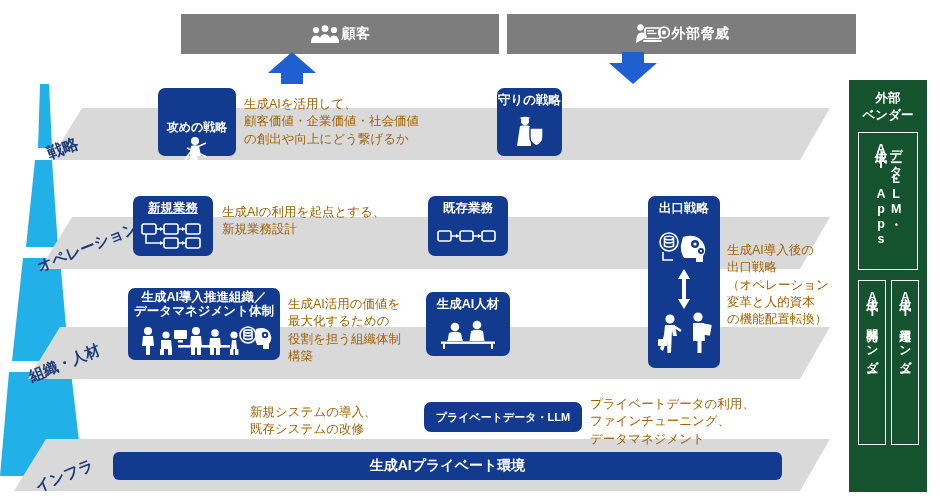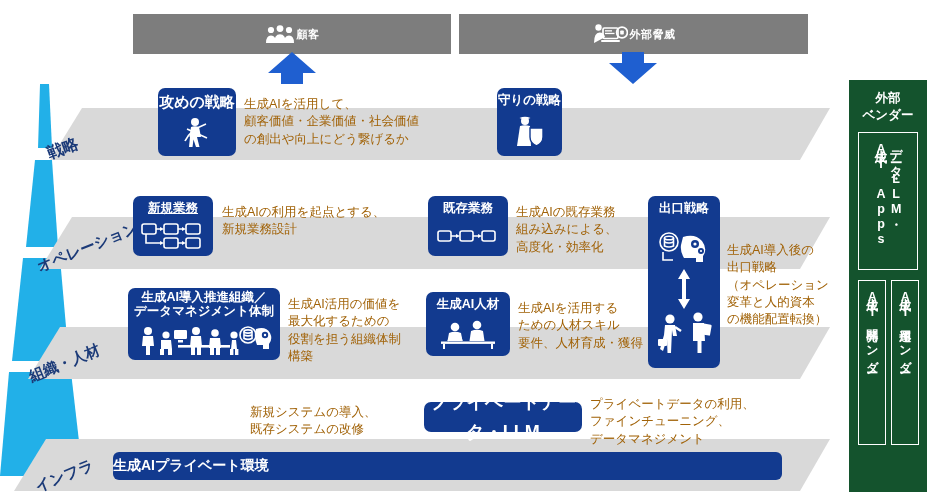--- a/index.html
+++ b/index.html
@@ -7,21 +7,21 @@
     width:940px;height:502px;background:#ffffff;
     font-family:"Liberation Sans","DejaVu Sans",sans-serif;
     overflow:hidden;position:relative;
   }
   #stage{position:absolute;left:0;top:0;width:940px;height:502px;}
 
   
   .top-bar{
     position:absolute;height:40px;background:#7d7d7d;
     display:flex;align-items:center;justify-content:center;gap:2px;
-    color:#ffffff;font-weight:bold;font-size:11px;letter-spacing:.5px;
+    color:#ffffff;font-weight:bold;font-size:14px;letter-spacing:.5px;margin-left:48px;
   }
   .top-bar .lbl{color:#fff;}
   .top-icon{display:inline-flex;align-items:center;justify-content:center;}
 
   
   .arrow{position:absolute;}
 
   
   .rowlabel{
     position:absolute;color:#1b3a78;font-weight:bold;white-space:nowrap;
@@ -43,21 +43,21 @@
 
   
   .desc{
     position:absolute;color:#a16207;font-size:12.5px;line-height:1.38;
     white-space:pre-line;font-weight:500;
   }
 
   
   .widebar{
     position:absolute;background:#123a8f;border-radius:6px;color:#fff;
-    display:flex;align-items:center;
+    display:flex;align-items:center;justify-content:center;
     font-weight:bold;font-size:14px;
   }
 
   
   .vendor-panel{
     position:absolute;background:#14532d;box-sizing:border-box;
   }
   .vendor-title{
     position:absolute;color:#ffffff;font-weight:bold;font-size:12.5px;
     text-align:center;line-height:1.35;white-space:pre-line;width:100%;
@@ -138,21 +138,21 @@
 
     <polygon points="46,355 830,355 800,407 14,407" fill="#d9d9d9"></polygon>
   </svg>
 
   <div class="rowlabel" style="left:48px;top:144px;font-size:16px;transform:rotate(-20deg);">戦略</div>
   <div class="rowlabel" style="left:38px;top:258px;font-size:15px;transform:rotate(-22deg);">オペレーション</div>
   <div class="rowlabel" style="left:30px;top:368px;font-size:15px;transform:rotate(-22deg);">組織・人材</div>
   <div class="rowlabel" style="left:36px;top:478px;font-size:15px;transform:rotate(-22deg);">インフラ</div>
 
   <div class="chip" style="left:158px;top:88px;width:78px;height:68px;padding-top:5px;">
-    <div class="chip-title" style="font-size:15px;">攻めの戦略</div>
+    <div class="chip-title" style="font-size:12px;margin-top:28px;">攻めの戦略</div>
     <div class="chip-icon">
       <svg width="34" height="34" viewBox="0 0 34 34">
         <circle cx="15" cy="6" r="4" fill="#fff"></circle>
         <path d="M11 11 Q15 9.5 19 11 L21 21 L9.5 21 Z" fill="#fff"></path>
         <path d="M10 21 L9 31 L12.5 31 L13.5 23.5 L16 31 L19.5 31 L17 21 Z" fill="#fff"></path>
         <path d="M5 25 Q10 14 26 8" stroke="#fff" stroke-width="1.7" fill="none"></path>
         <path d="M7 13 L27 22" stroke="#fff" stroke-width="1.5" fill="none"></path>
       </svg>
     </div>
   </div>
@@ -207,23 +207,20 @@
           <rect x="45" y="3" width="13" height="10" rx="2"></rect>
           <path d="M14 8 L21 8 M36 8 L43 8"></path>
         </g>
         <g fill="#fff">
             <polygon points="23,8 19,6 19,10"></polygon>
             <polygon points="45,8 41,6 41,10"></polygon>
           </g>
       </svg>
     </div>
   </div>
-  <div class="desc" style="left:516px;top:204px;width:160px;">生成AIの既存業務
-組み込みによる、
-高度化・効率化</div>
 
   <div class="chip" style="left:648px;top:196px;width:72px;height:172px;padding-top:5px;">
     <div class="chip-title" style="font-size:12.5px;">出口戦略</div>
     <div class="chip-icon" style="flex-direction:column;gap:2px;">
       <svg width="58" height="126" viewBox="0 0 58 126">
 
         <g fill="none" stroke="#fff" stroke-width="1.6">
           <circle cx="14" cy="13" r="9"></circle>
           <ellipse cx="14" cy="9" rx="4.5" ry="1.8"></ellipse>
           <path d="M9.5 9 L9.5 17 Q14 19 18.5 17 L18.5 9"></path>
@@ -319,29 +316,26 @@
           <rect x="3" y="22.5" width="54" height="2.4"></rect>
           <rect x="5" y="25" width="2" height="5"></rect>
             <rect x="53" y="25" width="2" height="5"></rect>
         </g>
         <g fill="none" stroke="#fff" stroke-width="1.5">
           <path d="M10 22 L14 16.5 L22 16.5 L24 22"></path>
         </g>
       </svg>
     </div>
   </div>
-  <div class="desc" style="left:518px;top:300px;width:160px;">生成AIを活用する
-ための人材スキル
-要件、人材育成・獲得</div>
 
   <div class="desc" style="left:250px;top:404px;width:185px;">新規システムの導入、
 既存システムの改修</div>
 
   <div class="chip" style="left:424px;top:402px;width:158px;height:30px;justify-content:center;">
-    <div class="chip-title" style="font-size:18px;line-height:30px;">プライベートデータ・LLM</div>
+    <div class="chip-title" style="font-size:11px;line-height:30px;">プライベートデータ・LLM</div>
   </div>
   <div class="desc" style="left:590px;top:396px;width:220px;">プライベートデータの利用、
 ファインチューニング、
 データマネジメント</div>
 
   <div class="widebar" style="left:113px;top:452px;width:669px;height:28px;">
     <span>生成AIプライベート環境</span>
   </div>
 
   <div class="vendor-panel" style="left:849px;top:80px;width:78px;height:412px;">

